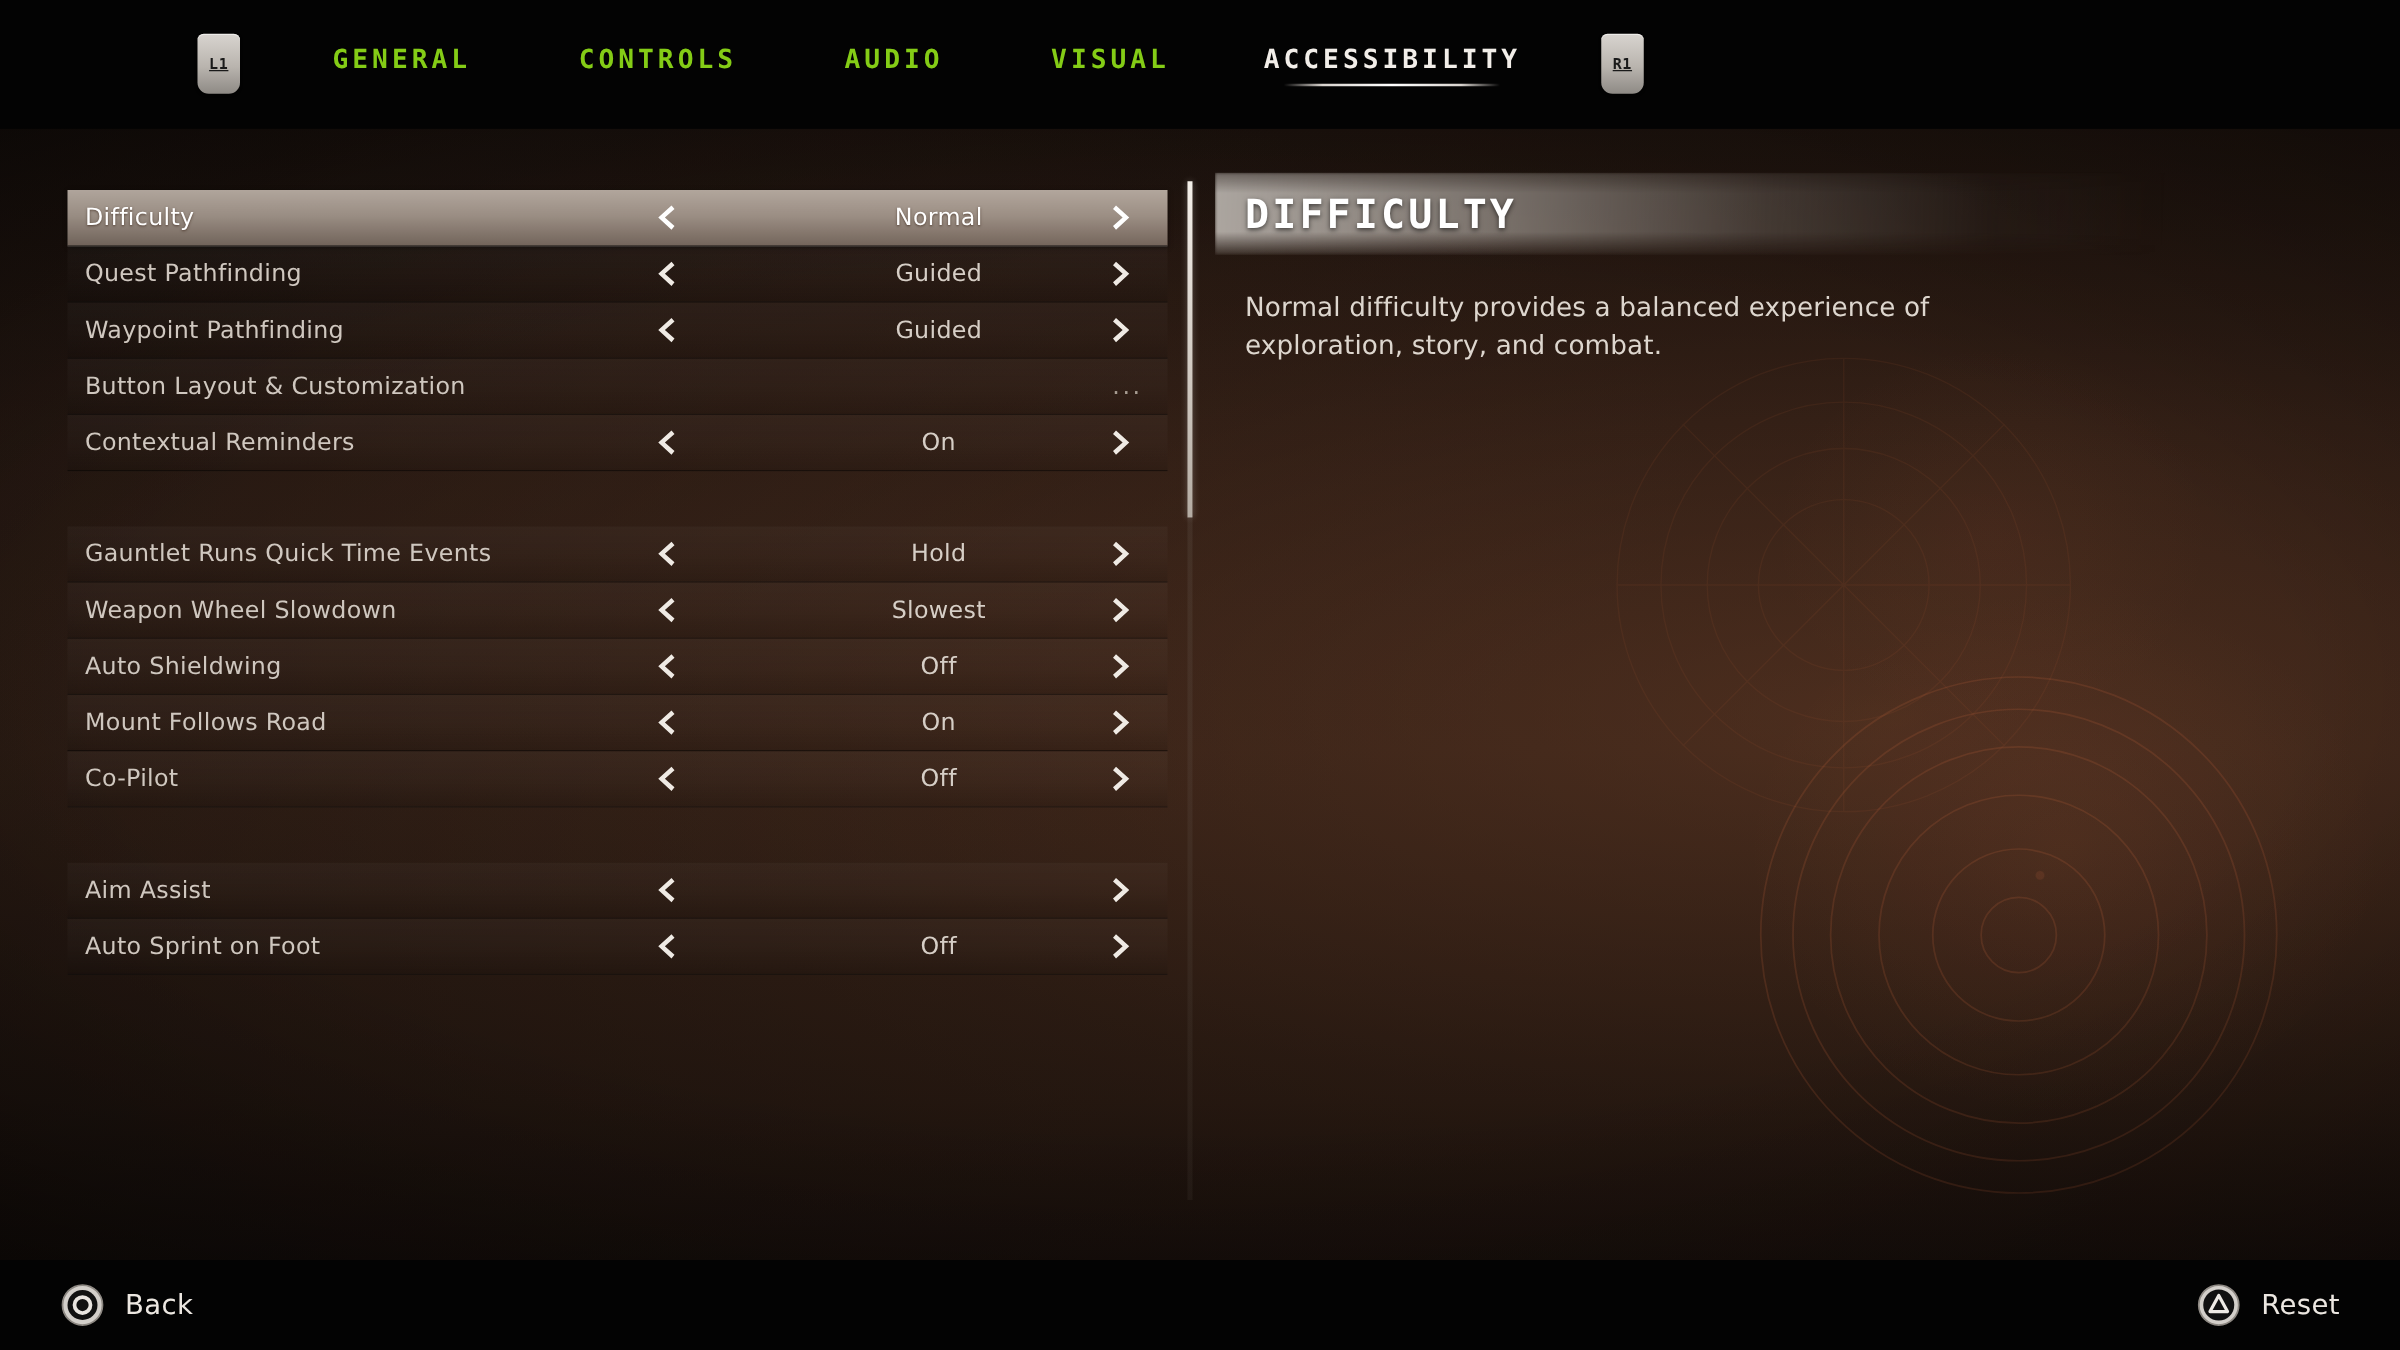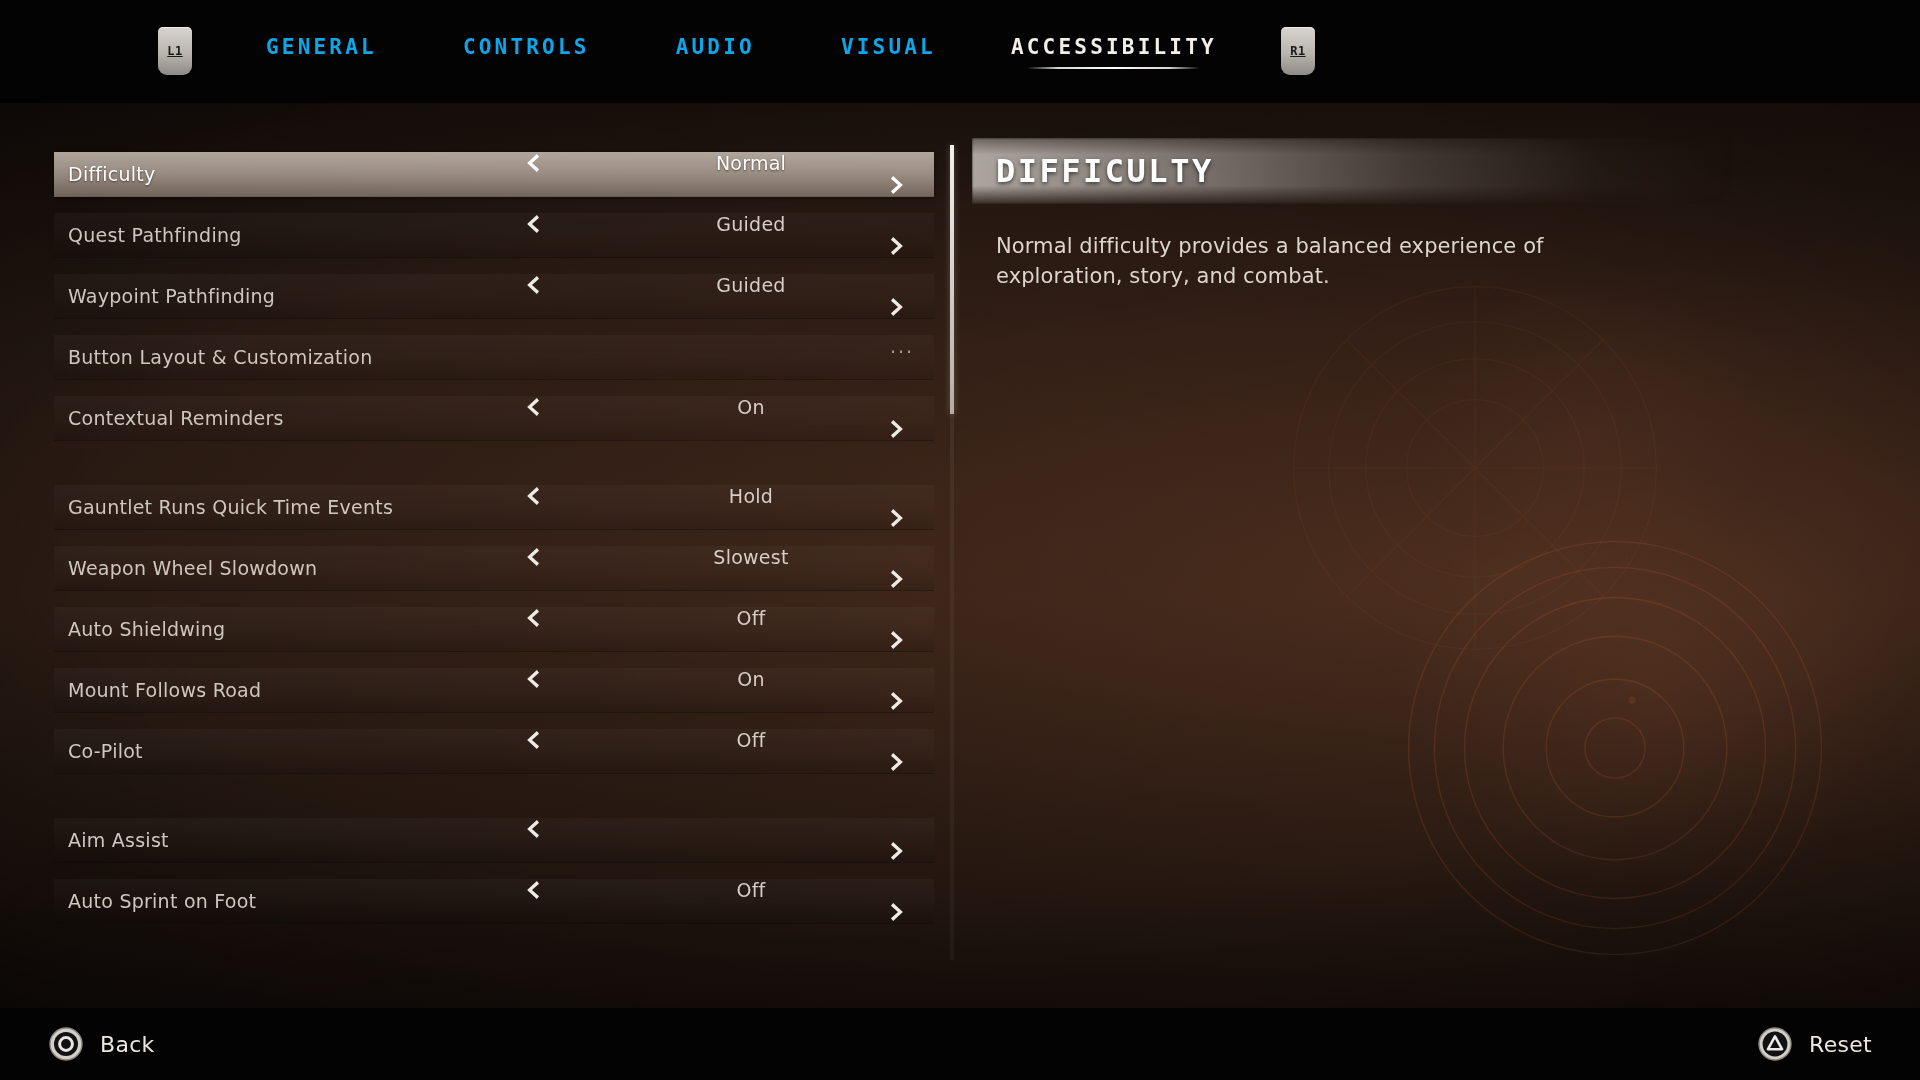--- a/index.html
+++ b/index.html
@@ -36,21 +36,21 @@
     background:
       linear-gradient(180deg,#d8d4cf 0%,#b9b4ae 55%,#8e8a85 100%);
     border-radius:5px 5px 9px 9px;
     box-shadow:inset 0 1px 0 rgba(255,255,255,.55), 0 1px 2px rgba(0,0,0,.8);
     letter-spacing:.5px;
     position:relative; top:-1px;text-decoration:underline;
   }
   .tab{
     font-family:"DejaVu Sans Mono", monospace;
     font-size:21px; letter-spacing:3.2px; font-weight:700;
-    color:#0ea5e9; text-transform:uppercase;
+    color:#84cc16; text-transform:uppercase;
     padding:0 0 10px 0; position:relative;
     white-space:nowrap;
   }
   .tab.active{ color:#f2eee9; }
   .tab.active::after{
     content:""; position:absolute; left:8%; right:8%; bottom:0px; height:2px;
     background:linear-gradient(90deg,rgba(255,255,255,0) 0%,#d9d4cf 18%,#fff 50%,#d9d4cf 82%,rgba(255,255,255,0) 100%);
   }
   .tabgap-a{ width:84px; }
   .tabgap-b{ width:74px; }
@@ -92,38 +92,38 @@
   .group-sep{ height:44px; }
 
   .row{
     position:relative;
     height:45px;
     display:flex; align-items:center;
     margin-left:54px; width:880px;
     background:linear-gradient(180deg, rgba(255,255,255,.030) 0%, rgba(255,255,255,.016) 50%, rgba(0,0,0,.10) 100%);
     border-bottom:1px solid rgba(0,0,0,.42);
   }
-  .row + .row{ margin-top:16px; }
+  .row + .row{ margin-top:0; }
   .row.selected{
     background:
       linear-gradient(180deg, rgba(215,203,192,.80) 0%, rgba(198,184,172,.74) 48%, rgba(160,144,132,.66) 100%);
     box-shadow:0 1px 3px rgba(0,0,0,.5);
   }
   .row.selected .row-label,
   .row.selected .row-value{ color:#ffffff; text-shadow:0 1px 2px rgba(60,40,28,.75); }
   .row.selected .chev path{ fill:#ffffff; }
 
   .row-label{
     font-size:19px; color:#cfc7bf; letter-spacing:.25px;
     margin-left:14px; white-space:nowrap;
     font-family:"DejaVu Sans", sans-serif;
   }
   .row-ctl{
     position:absolute; left:460px; right:16px;
-    display:flex; align-items:flex-start; height:100%;flex-direction:column;
+    display:flex; align-items:center; height:100%;
   }
   .chev{ width:22px; height:24px; flex:0 0 22px; }
   .chev-left{ margin-left:8px; }
   .chev-right{ margin-left:auto; margin-right:10px; }
   .row-value{
     position:absolute; left:0; right:0; text-align:center;
     font-size:19px; color:#d6cec6; letter-spacing:.25px;
     pointer-events:none;
     transform:translateX(35px);
   }

